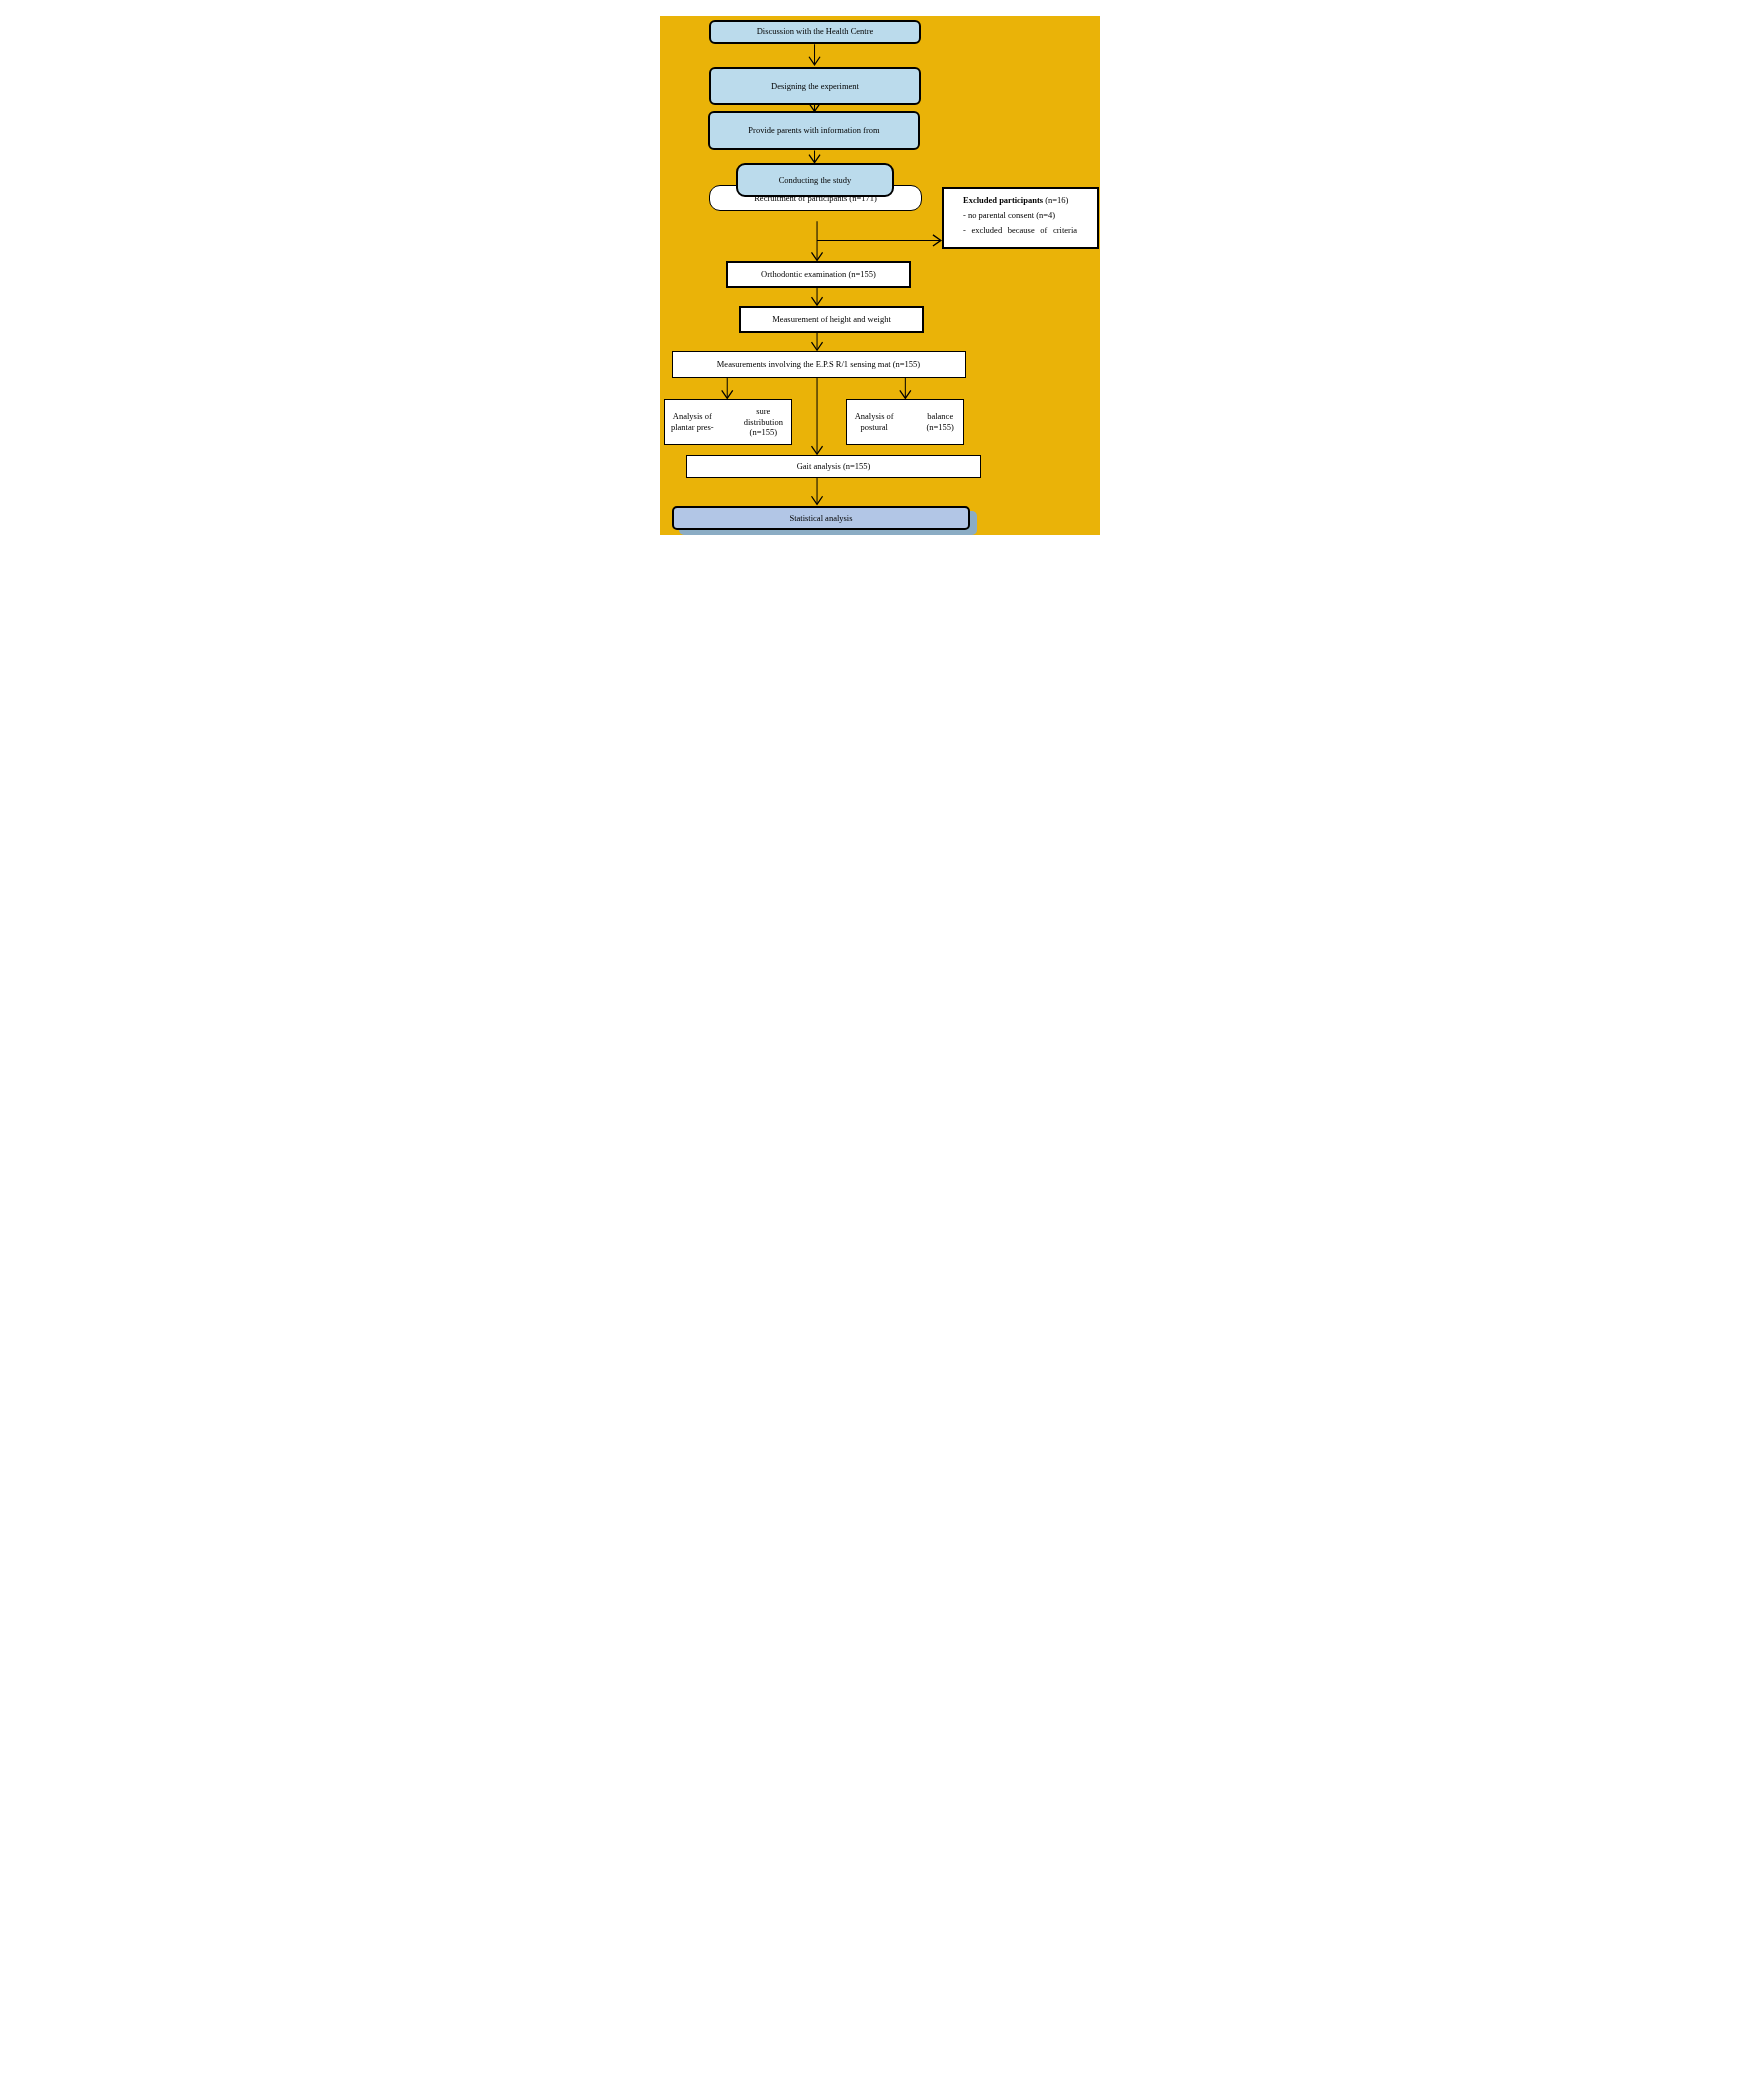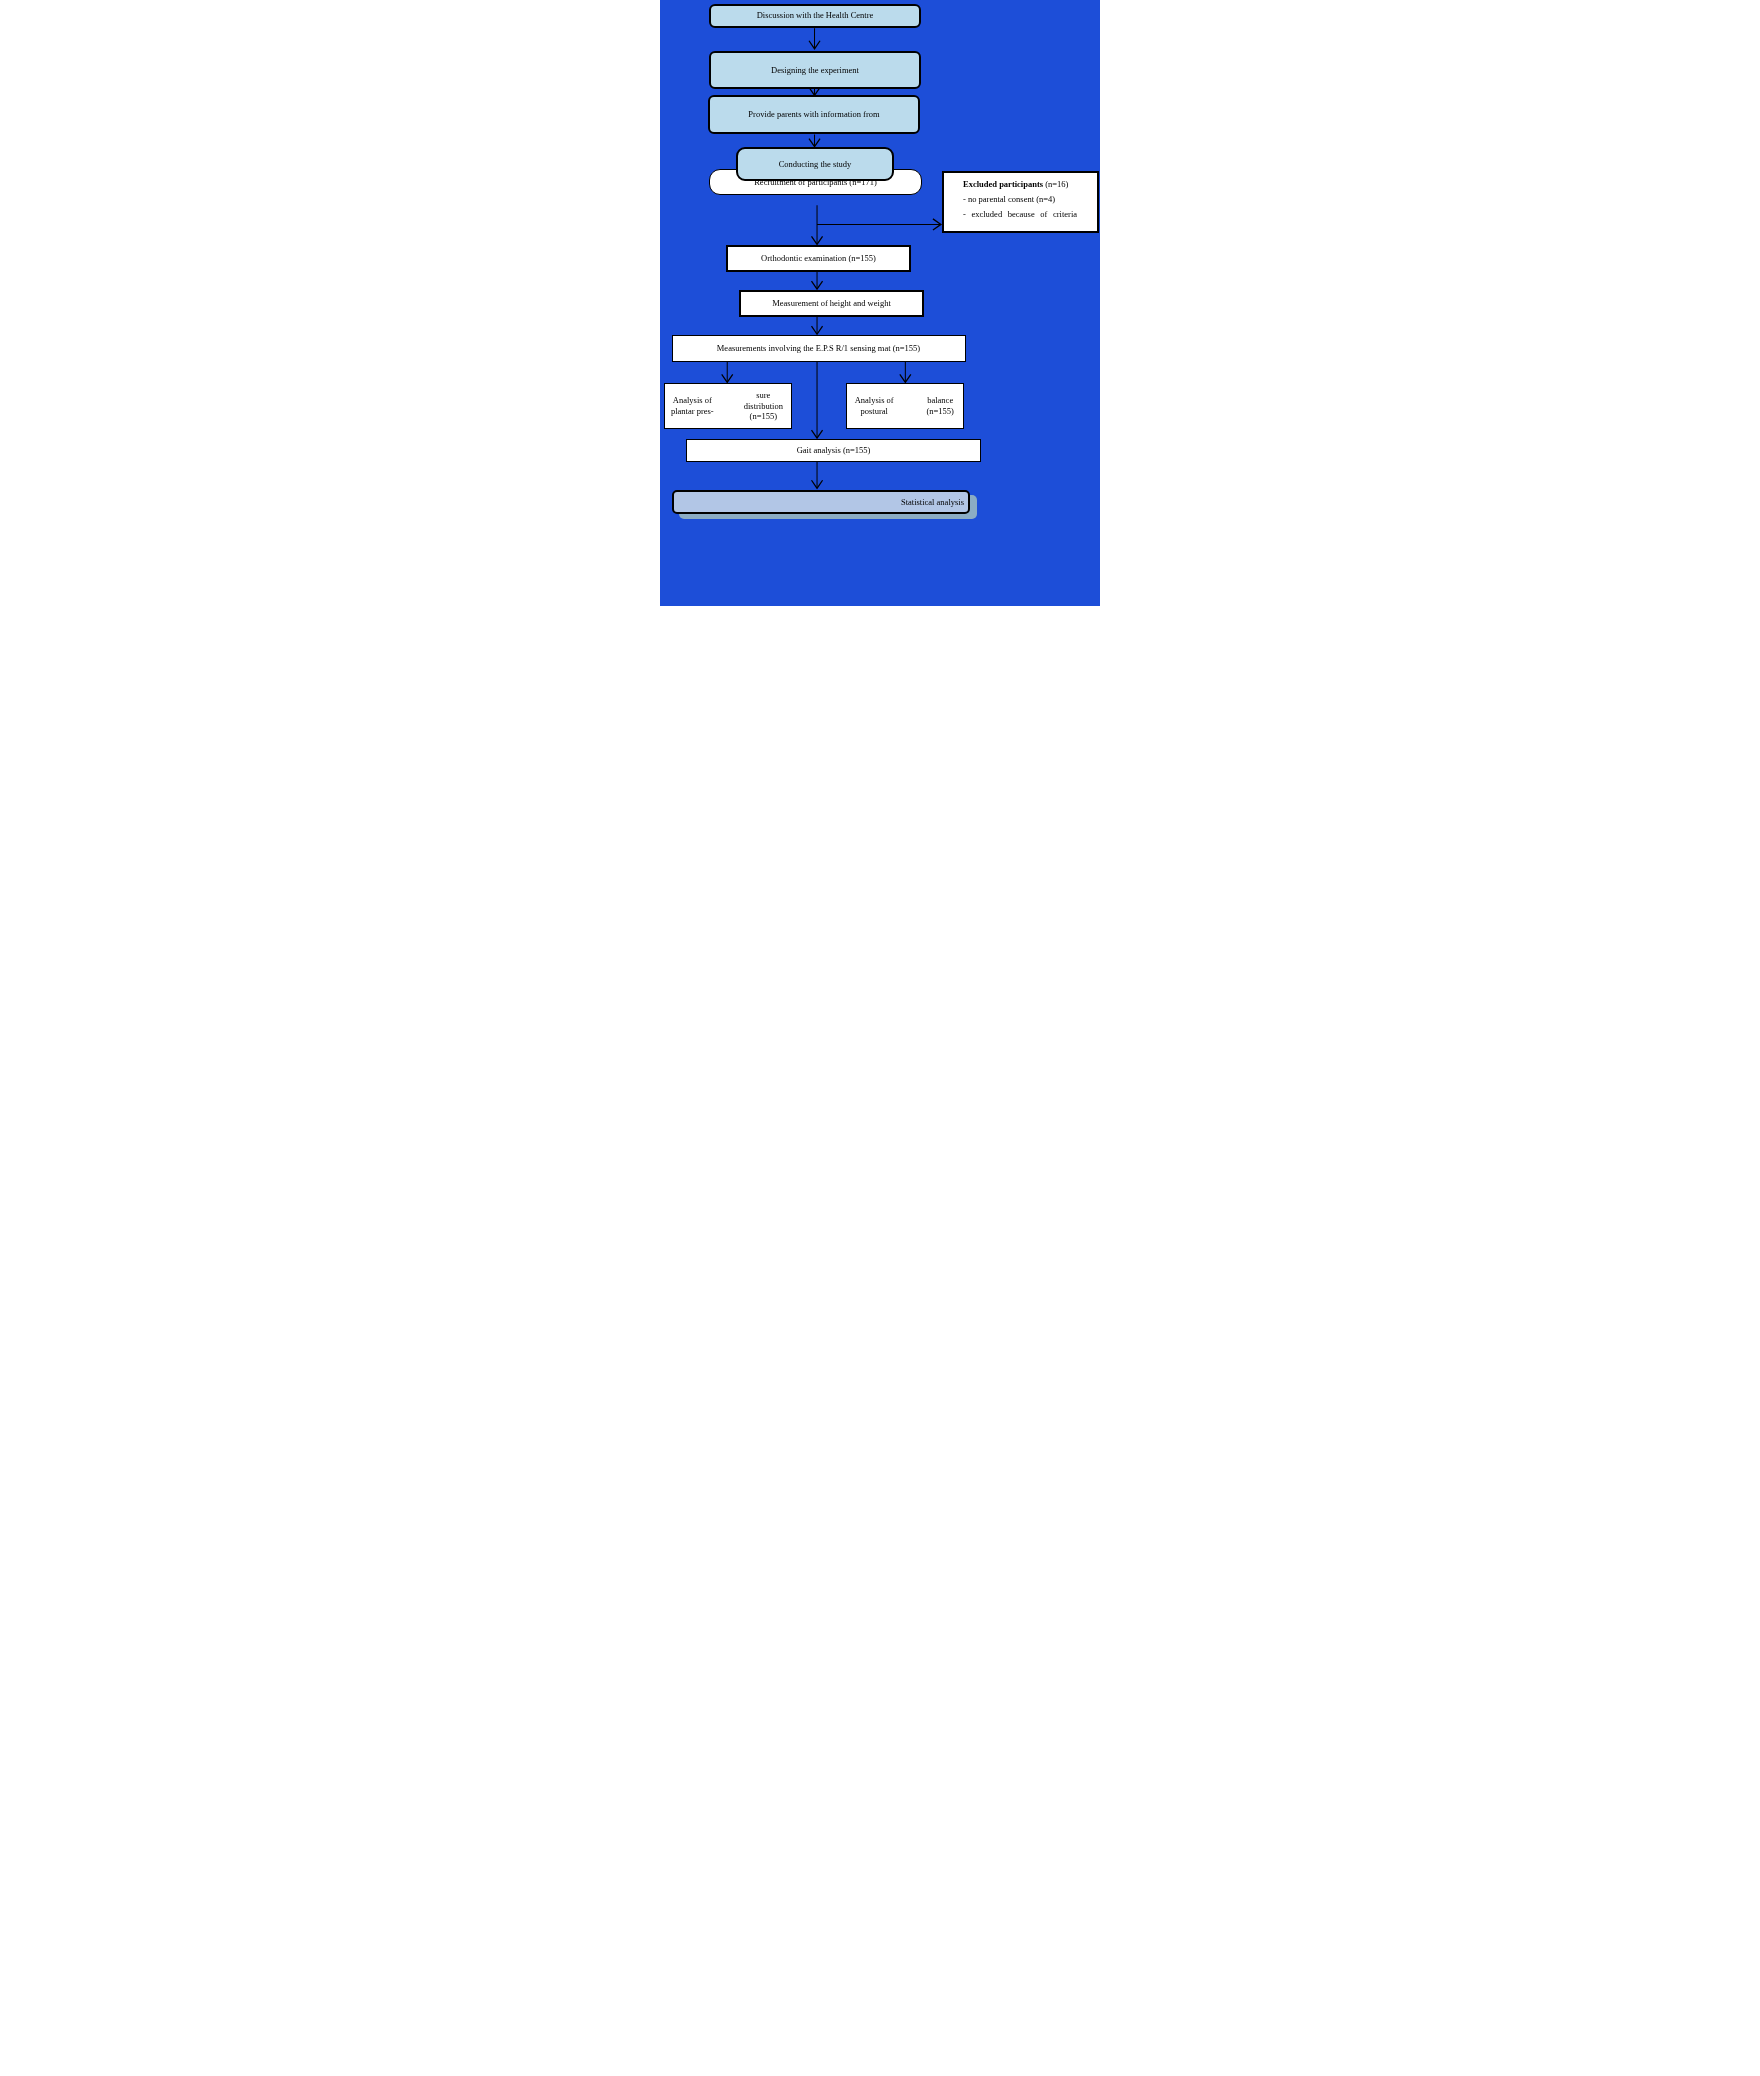--- a/index.html
+++ b/index.html
@@ -4,23 +4,23 @@
 <style>
   :root{
     --process-fill:#bbdbec;
     --final-fill:#b2c6e6;
     --final-shadow:#8bacc4;
     --outline:#000000;
   }
   html,body{margin:0;padding:0;background:#ffffff;}
   .canvas{
     position:relative;
-    width:440px;height:606px;
-    margin:0 auto;
-    background:#1d4ed8;
+    width:440px;height:519px;
+    margin:16px auto;
+    background:#eab308;
     font-family:"Liberation Serif", serif;
     color:#000;
     overflow:hidden;
   }
   .connectors{position:absolute;left:0;top:0;width:440px;height:519px;z-index:1;}
   .box{
     position:absolute;
     box-sizing:border-box;
     background:#ffffff;
     border:1.5px solid var(--outline);
@@ -53,21 +53,20 @@
   .twoline{
     flex-direction:row;
     justify-content:space-evenly;
     gap:16px;
   }
   .final{
     background:var(--final-fill);
     border-width:2px;
     border-radius:5px;
     z-index:3;
-    justify-content:flex-end;
   }
   .final-shadow{
     position:absolute;
     background:var(--final-shadow);
     border-radius:5px;
     z-index:2;
   }
   .b3{border-width:1.5px;}
   .b4{border-width:2px;}
   svg line, svg polyline{stroke:var(--outline);fill:none;}

